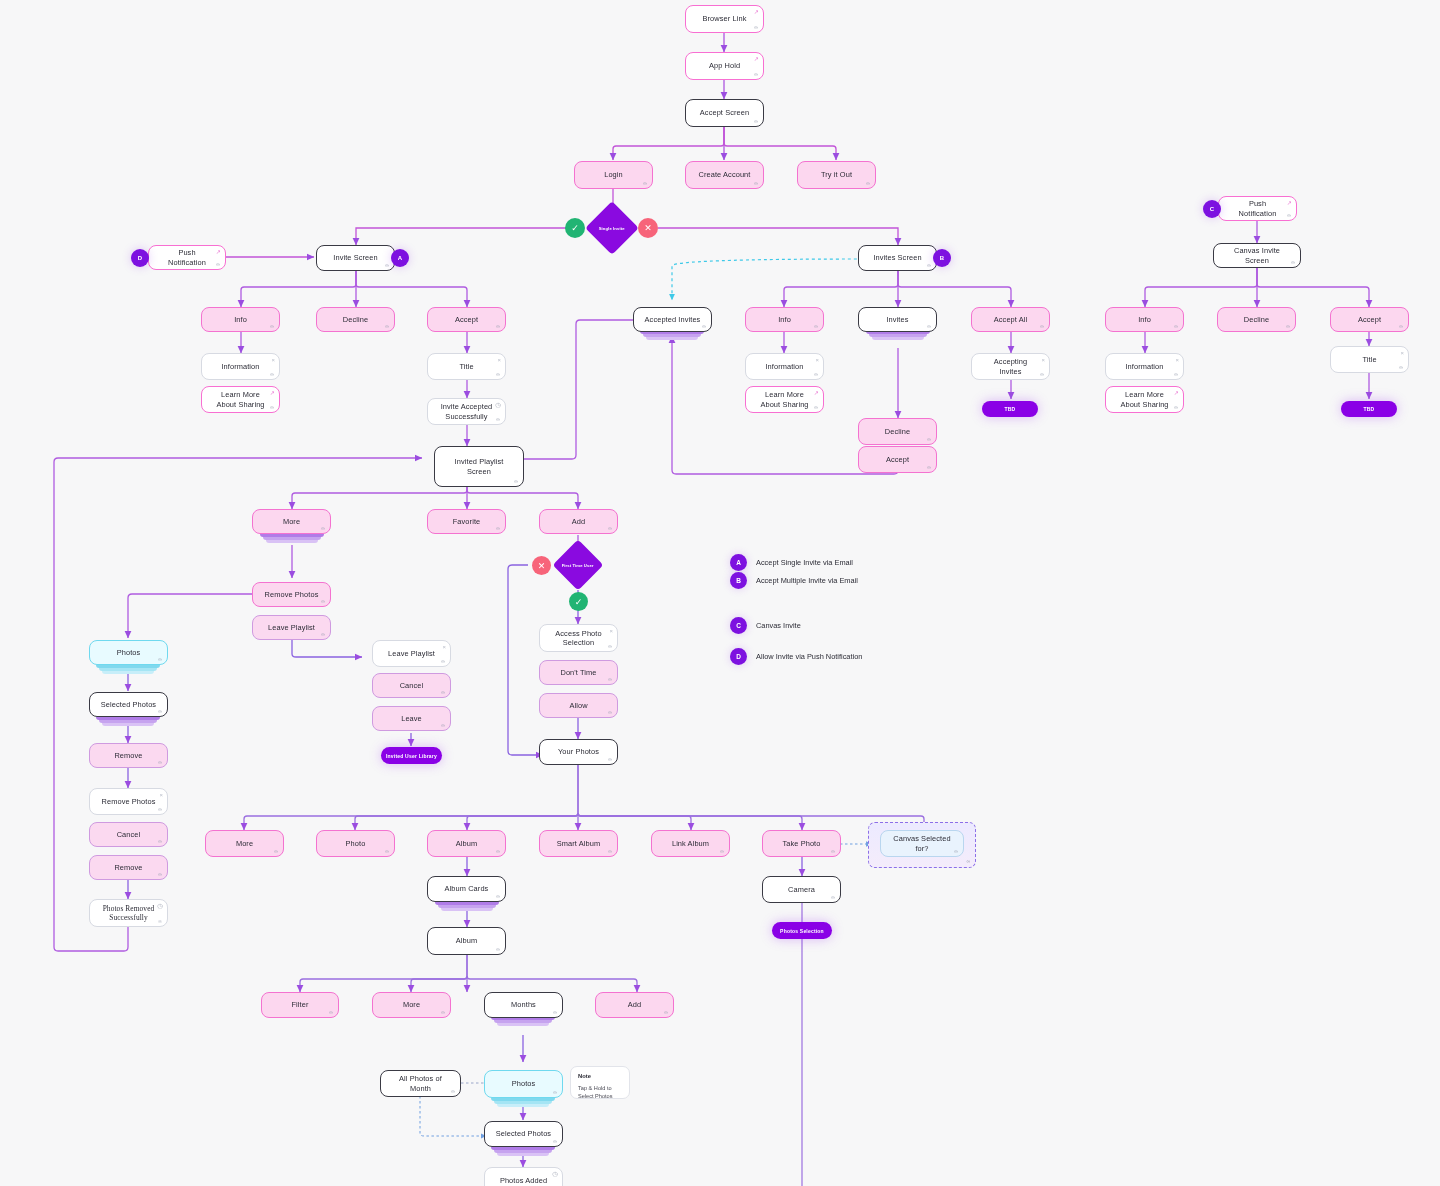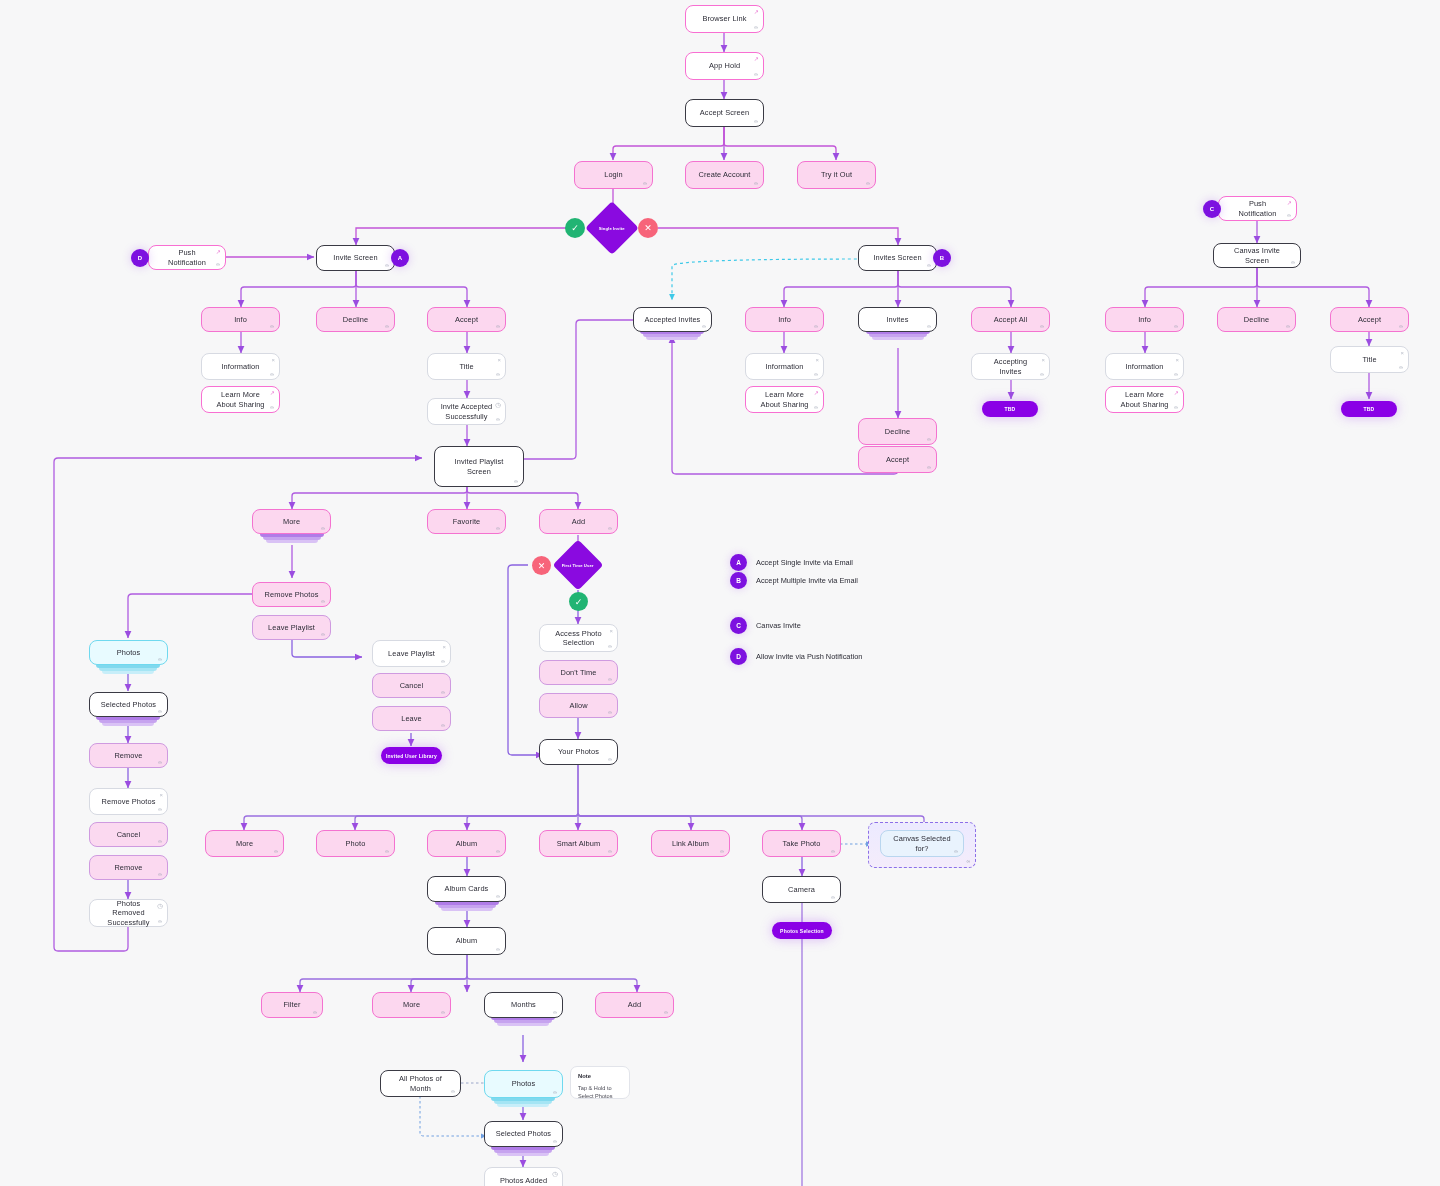--- a/index.html
+++ b/index.html
@@ -576,21 +576,21 @@
     <span class="corner-inf">∞</span>
   </div>
   <div class="node v-pinkfill-soft" style="left:89px;top:822px;width:79px;height:25px;">
     <span class="lbl">Cancel</span>
     <span class="corner-inf">∞</span>
   </div>
   <div class="node v-pinkfill-soft" style="left:89px;top:855px;width:79px;height:25px;">
     <span class="lbl">Remove</span>
     <span class="corner-inf">∞</span>
   </div>
-  <div class="node v-white" style="left:89px;top:899px;width:79px;height:28px;">
+  <div class="node v-white" style="left:89px;top:899px;width:79px;height:28px;font-family:Liberation Serif, serif;">
     <span class="lbl">Photos Removed Successfully</span>
     <span class="corner-clock">◷</span>
     <span class="corner-inf">∞</span>
   </div>
 
   <div class="diamond" style="left:560px;top:547px;width:36px;height:36px;">
     <span>First Time User</span>
   </div>
   <div class="marker no" style="left:532px;top:556px;width:19px;height:19px;">✕</div>
   <div class="marker ok" style="left:569px;top:592px;width:19px;height:19px;">✓</div>
@@ -656,21 +656,21 @@
   </div>
 
   <div class="node v-dark" style="left:762px;top:876px;width:79px;height:27px;">
     <span class="lbl">Camera</span>
     <span class="corner-inf">∞</span>
   </div>
   <div class="pill" style="left:772px;top:922px;width:60px;height:17px;">
     <span>Photos Selection</span>
   </div>
 
-  <div class="node v-pinkfill" style="left:261px;top:992px;width:62px;height:26px;">
+  <div class="node v-pinkfill" style="left:261px;top:992px;width:78px;height:26px;">
     <span class="lbl">Filter</span>
     <span class="corner-inf">∞</span>
   </div>
   <div class="node v-pinkfill" style="left:372px;top:992px;width:79px;height:26px;">
     <span class="lbl">More</span>
     <span class="corner-inf">∞</span>
   </div>
   <div class="node v-dark" style="left:484px;top:992px;width:79px;height:26px;">
     <span class="lbl">Months</span>
     <span class="corner-inf">∞</span>

